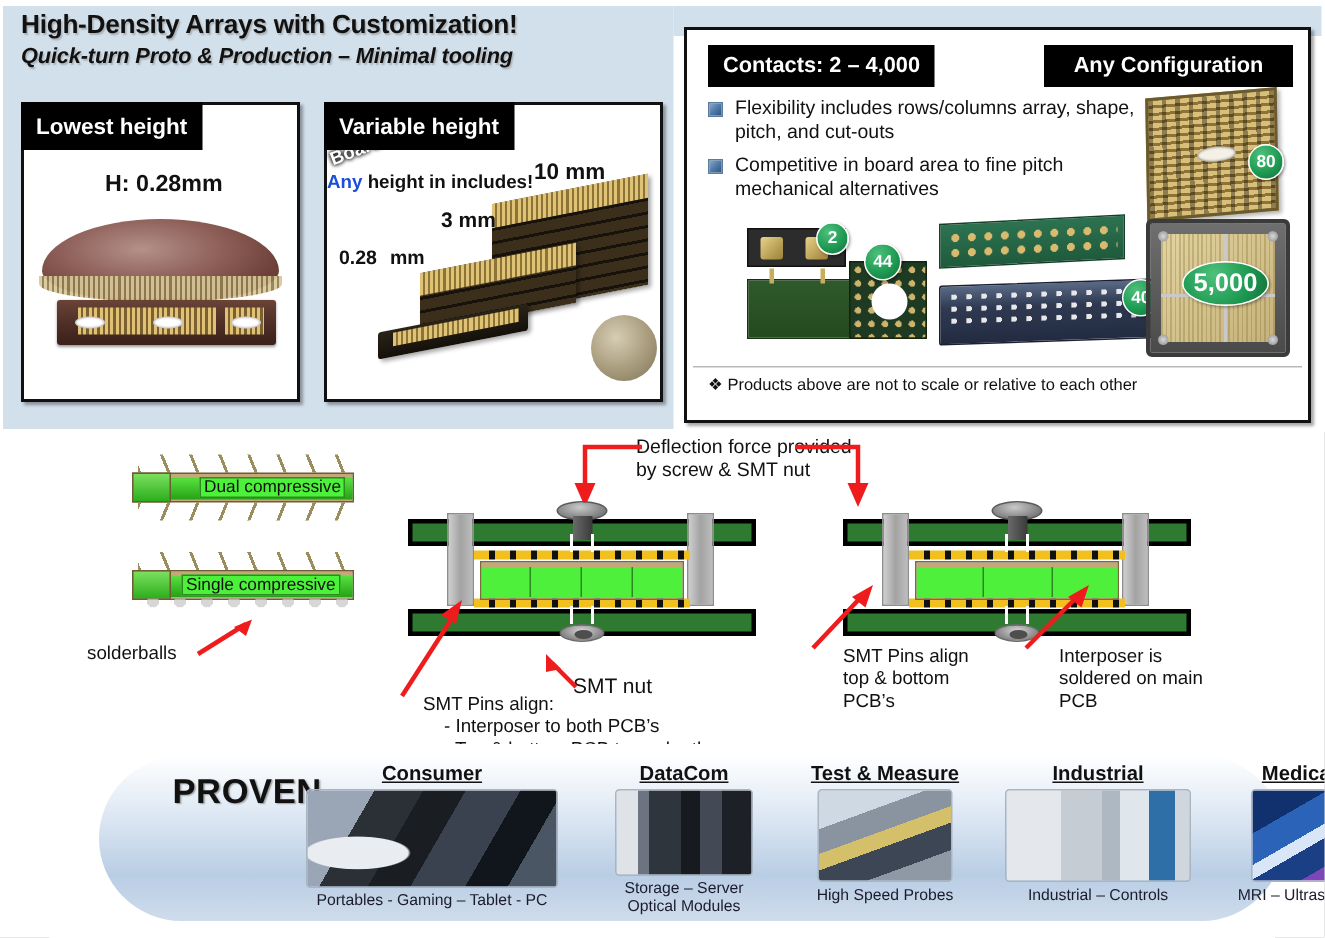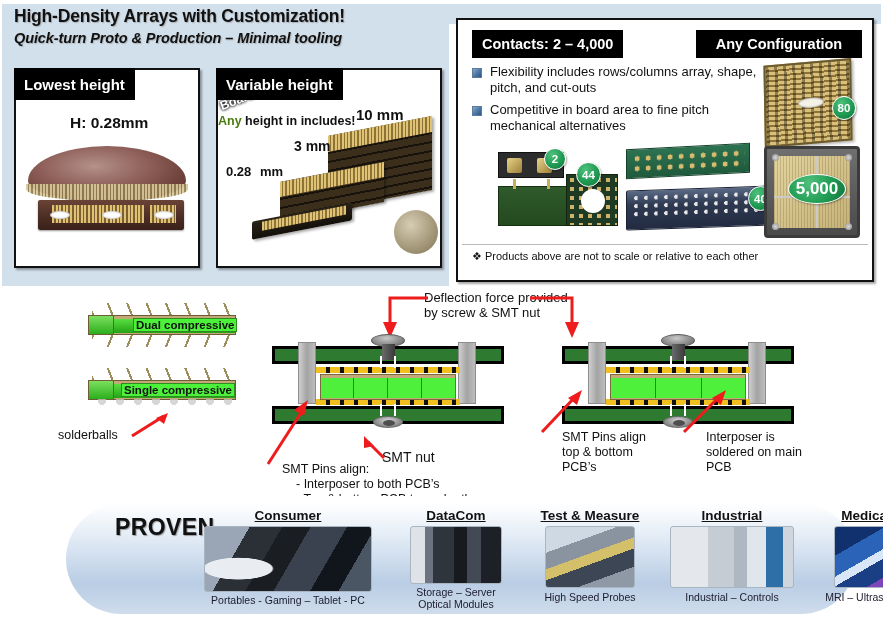--- a/index.html
+++ b/index.html
@@ -97,21 +97,21 @@
   #var-body{ position:absolute; left:0; top:30px; width:222px; height:166px;
              background:#fff; overflow:hidden; }
   .vlabel{ position:absolute; font-size:14px; font-weight:bold; color:#111; white-space:nowrap; }
   #vl-10{ left:138px; top:6px; font-size:15px; }
   #vl-3 { left:76px;  top:38px; }
   #vl-028{ left:8px;  top:64px; font-size:13px; }
   #vl-bb{ left:140px; top:106px; font-size:12.5px; font-weight:bold;
           transform:rotate(-21deg); transform-origin:left top; color:#fff;
           text-shadow:0 0 3px #000,0 0 3px #000; }
   #vl-any{ left:10px; top:138px; font-size:12.5px; font-weight:bold; color:#111; }
-  #vl-any b{ color:#4d7c0f; }
+  #vl-any b{ color:#1d4ed8; }
 
   .stack{ position:absolute; background:#2c2316; }
   #stack10{
     left:110px; top:26px; width:104px; height:74px;
     background:
       linear-gradient(180deg,#cbb070 0 14px, rgba(0,0,0,0) 14px),
       repeating-linear-gradient(180deg,#3b2f1c 0 7px,#17120b 7px 9px);
     transform:skewY(-11deg);
     box-shadow:2px 2px 3px rgba(0,0,0,.35);
   }
@@ -240,21 +240,21 @@
   }
   .sidebar-gray{
     position:absolute; top:288px; width:33px; height:337px; background:#808080;
   }
   #gray-left{ left:0; }
   #gray-right{ left:850px; width:33px; }
 
   .mlabel{ position:absolute; font-size:12.5px; color:#111; line-height:15px; }
 
   
-  .strip-wrap{ position:absolute;font-weight:bold; }
+  .strip-wrap{ position:absolute; }
   .strip{
     position:relative; width:148px; height:20px;
     background:linear-gradient(180deg,#c5a878 0 3px,#3cd42a 3px 17px,#c5a878 17px 20px);
     border:1px solid #6d5c34;
   }
   .strip .corebar{
     position:absolute; left:2px; top:3px; width:144px; height:14px;
     background:linear-gradient(180deg,#57e03f,#25a216);
   }
   .strip .capL{

